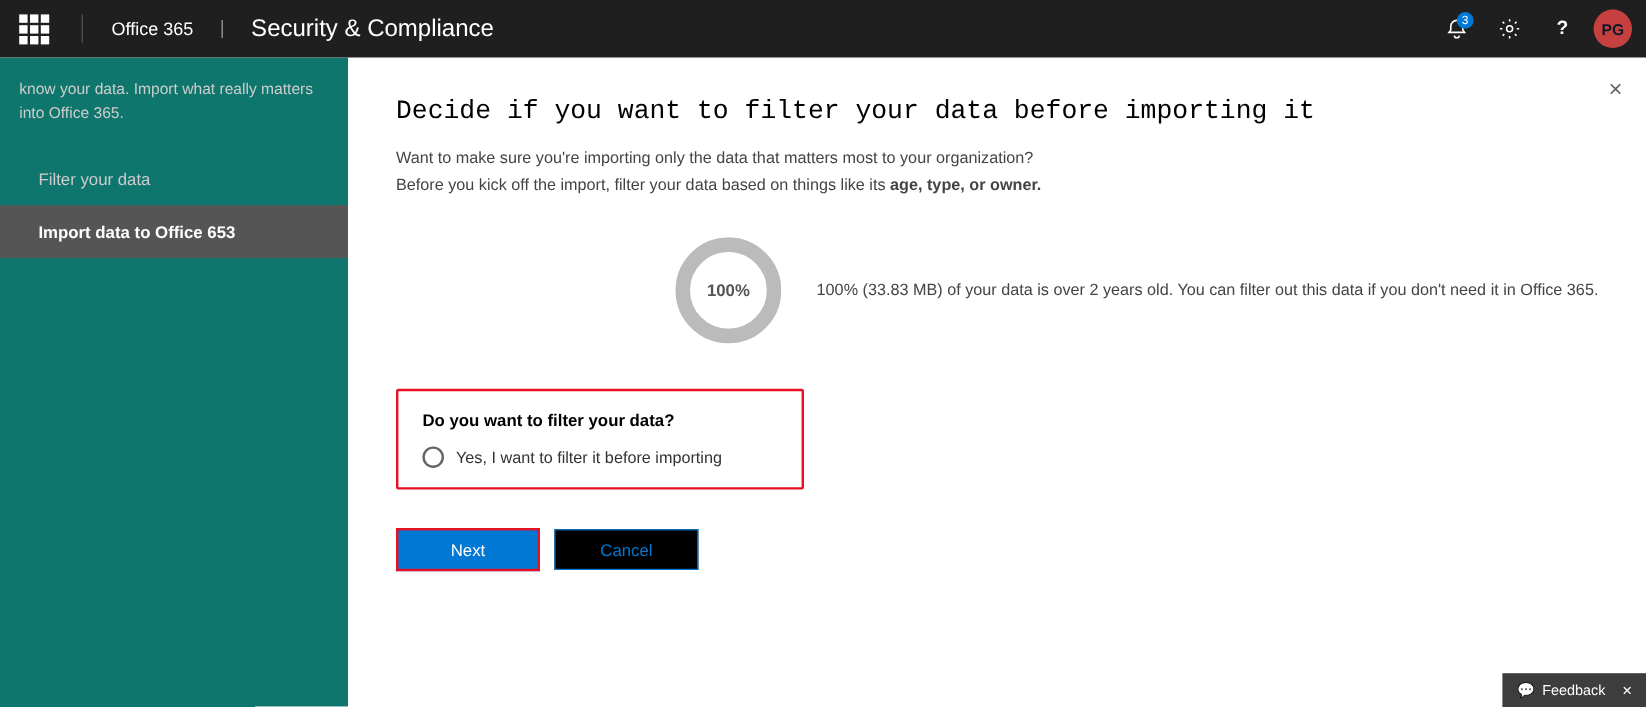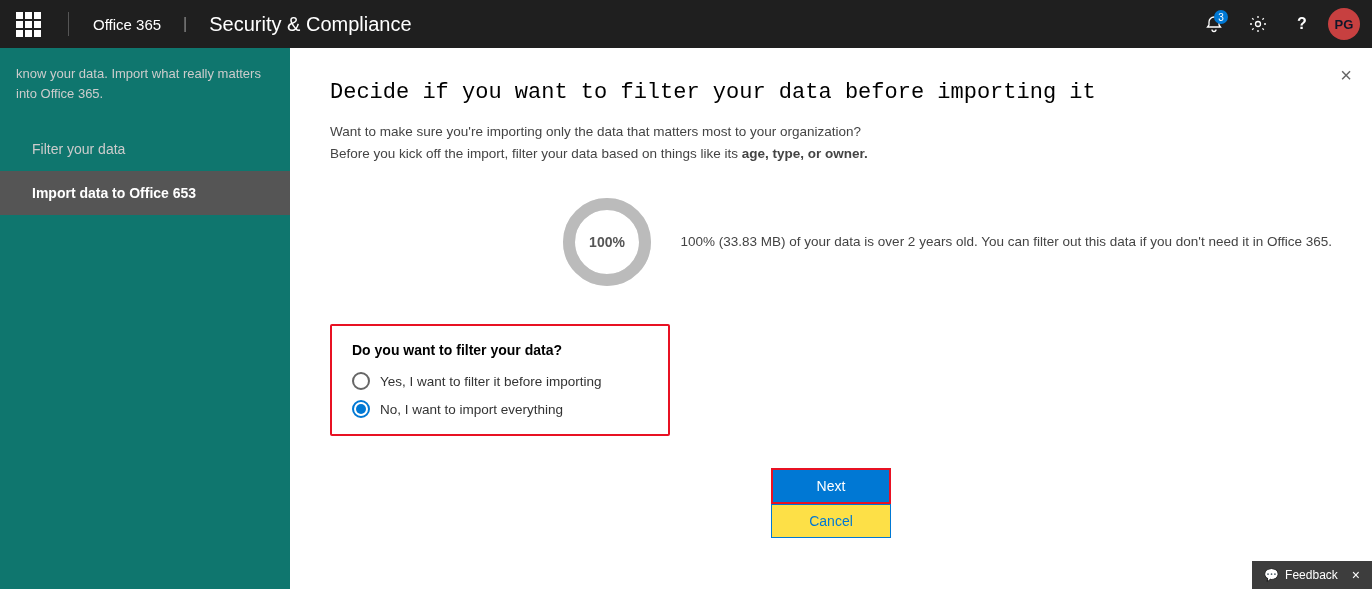--- a/index.html
+++ b/index.html
@@ -172,34 +172,34 @@
     .radio-inner {
       width: 10px; height: 10px;
       border-radius: 50%;
       background: #0078d4;
     }
 
     
     .action-row {
       display: flex;
       align-items: center;
-      flex-direction: column;
+      gap: 12px;
     }
     .btn-next {
       background: #0078d4;
       color: #fff;
       border: 2px solid #e81123;
       padding: 8px 32px;
       font-size: 14px;
       cursor: pointer;
       border-radius: 0;
       min-width: 120px;
     }
     .btn-cancel {
-      background: #fde047;
+      background: #000000;
       color: #0078d4;
       border: 1px solid #0078d4;
       padding: 8px 28px;
       font-size: 14px;
       cursor: pointer;
       border-radius: 0;
       min-width: 120px;
     }
 
     
@@ -303,26 +303,20 @@
 
     
     <div class="filter-box">
       <div class="filter-box-title">Do you want to filter your data?</div>
 
       <div class="radio-option">
         <div class="radio-circle"></div>
         <span>Yes, I want to filter it before importing</span>
       </div>
 
-      <div class="radio-option">
-        <div class="radio-circle selected">
-          <div class="radio-inner"></div>
-        </div>
-        <span>No, I want to import everything</span>
-      </div>
     </div>
 
     
     <div class="action-row">
       <button class="btn-next">Next</button>
       <button class="btn-cancel">Cancel</button>
     </div>
   </div>
 </div>
 

